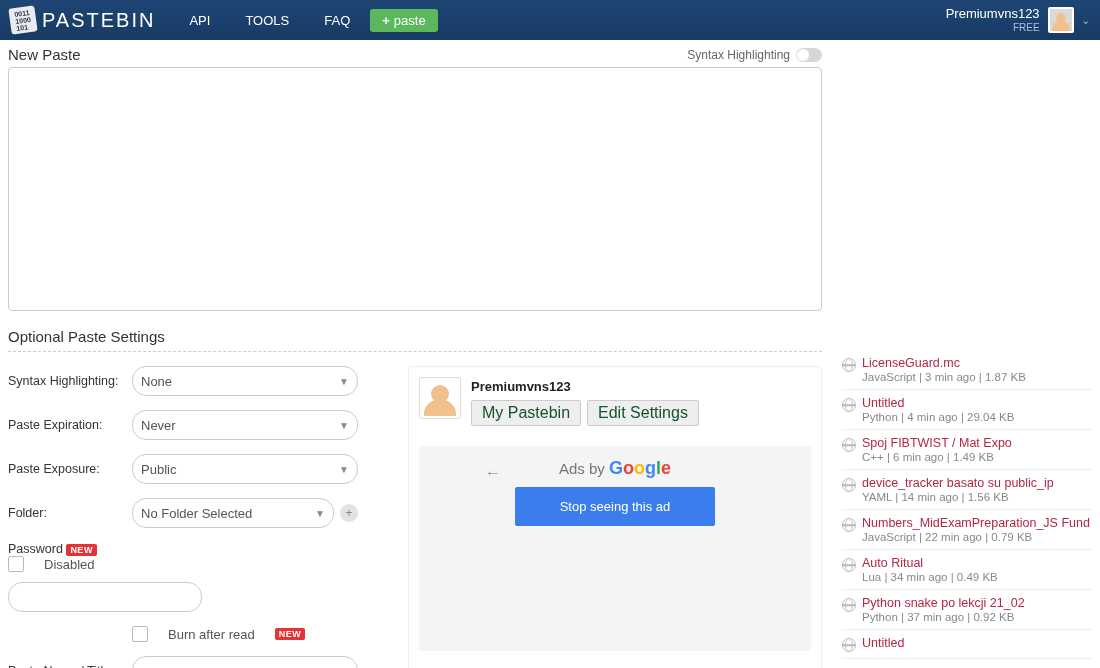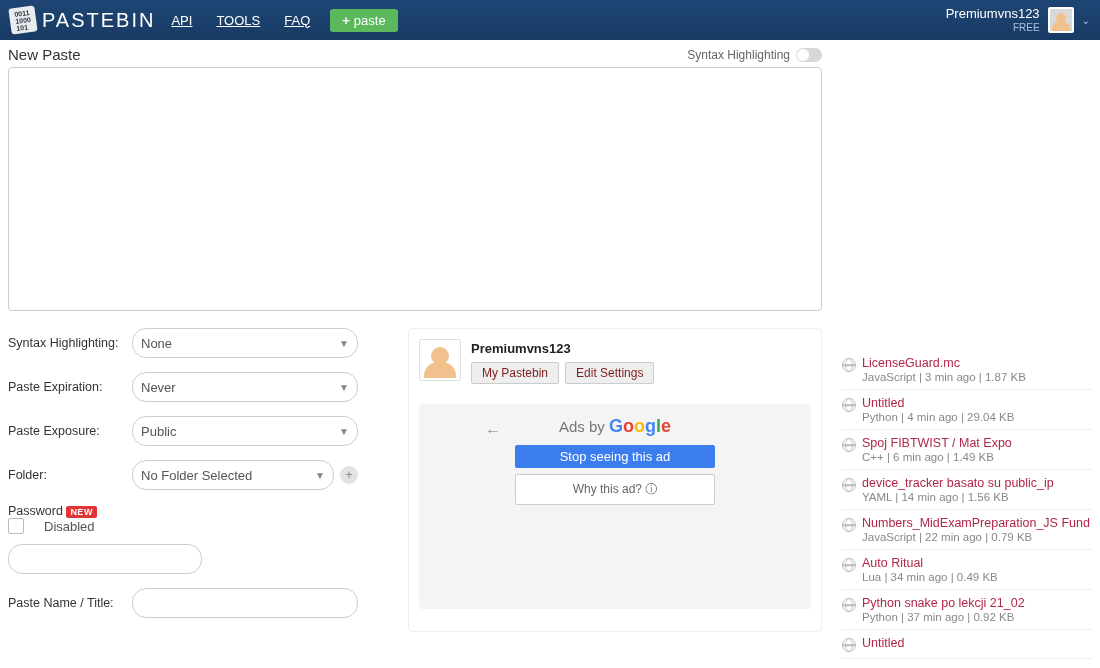--- a/index.html
+++ b/index.html
@@ -3,21 +3,21 @@
 <meta charset="utf-8">
 <style>
 * { box-sizing: border-box; margin: 0; padding: 0; }
 body { font-family: "Segoe UI", Arial, sans-serif; font-size: 13px; color: #333; background: #fff; }
 
 
 .hdr { background: #1b3f6a; background: linear-gradient(#1e4574,#183b64); height: 40px; display: flex; align-items: center; padding: 0 10px; color: #fff; }
 .logo-wrap { display: flex; align-items: center; gap: 6px; }
 .logo-ic { width: 26px; height: 26px; background: #e8ecef; border-radius: 3px; transform: rotate(-8deg); display: flex; align-items: center; justify-content: center; font-size: 7px; font-weight: bold; color: #334; line-height: 1; }
 .brand { font-size: 20px; letter-spacing: 2px; font-weight: 400; }
-.navlinks { display: flex; gap: 24px; margin-left: 16px; font-size: 13px; text-decoration: underline; }
+.navlinks { display: flex; gap: 35px; margin-left: 34px; font-size: 13px; }
 .navlinks span { cursor: pointer; }
 .paste-btn { margin-left: 20px; background: #5cb85c; color: #fff; border-radius: 3px; padding: 4px 12px; font-size: 13px; display: flex; align-items: center; gap: 4px; cursor: pointer; }
 .plus { font-weight: bold; }
 .spacer { flex: 1; }
 .user-block { display: flex; align-items: center; gap: 8px; }
 .user-txt { text-align: right; line-height: 1.1; }
 .user-name { font-size: 13px; color: #fff; }
 .user-plan { font-size: 10px; color: #a8c1dd; }
 .avatar-sm { width: 26px; height: 26px; background: #d9d9d9; border: 2px solid #fff; border-radius: 2px; position: relative; }
 .avatar-sm::before { content:""; position:absolute; left:50%; top:20%; width:10px; height:10px; background:#f1c18d; border-radius:50%; transform:translateX(-50%);}
@@ -54,29 +54,29 @@
 .chk { display:flex; align-items:center; gap:20px; font-size:13px; color:#555;}
 .chk .box, .box2 { width:16px;height:16px;border:1px solid #bbb;border-radius:2px;background:#fff;}
 .badge-new{background:#e23434;color:#fff;font-size:9px;font-weight:bold;padding:1px 4px;border-radius:2px;letter-spacing:0.5px;}
 
 
 .avatar-lg { width:42px;height:42px;border:1px solid #ddd;background:#fff;border-radius:2px;position:relative;float:left;margin-right:10px;}
 .avatar-lg::before{content:"";position:absolute;left:50%;top:18%;width:18px;height:18px;background:#f1c18d;border-radius:50%;transform:translateX(-50%);}
 .avatar-lg::after{content:"";position:absolute;left:50%;bottom:2px;width:32px;height:16px;background:#f1c18d;border-radius:14px 14px 0 0;transform:translateX(-50%);}
 .uc-name{font-weight:bold;font-size:13px;color:#222;margin-top:2px;}
 .uc-btns{margin-top:6px;display:flex;gap:6px;}
-.uc-btn{background:#eee;border:1px solid #ccc;border-radius:2px;font-size:12px;padding:3px 10px;cursor:pointer;color:#7f1d1d;}
+.uc-btn{background:#eee;border:1px solid #ccc;border-radius:2px;font-size:16px;padding:3px 10px;cursor:pointer;color:#14532d;}
 
 .ad-box{clear:both;margin-top:20px;background:#f4f4f4;border-radius:3px;padding:12px 0 10px 0;height:205px;}
 .ad-inner{width:200px;margin:0 auto;text-align:center;position:relative;}
 .back-arr{position:absolute;left:-30px;top:4px;color:#999;font-size:16px;}
 .ad-title{color:#777;font-size:15px;}
 .ad-g{font-family:Arial;font-size:18px;color:#5b5b5b;font-weight:bold;}
 .ad-g .g1{color:#4285F4}.ad-g .g2{color:#EA4335}.ad-g .g3{color:#FBBC05}.ad-g .g4{color:#4285F4}.ad-g .g5{color:#34A853}.ad-g .g6{color:#EA4335}
-.stop-btn{background:#3b7ded;color:#fff;border-radius:2px;padding:4px 0;margin-top:8px;font-size:13px;cursor:pointer;}
+.stop-btn{background:#3b7ded;color:#fff;border-radius:2px;padding:12px 0;margin-top:8px;font-size:13px;cursor:pointer;}
 .why{border:1px solid #ccc;border-radius:2px;background:#fff;padding:6px 0;margin-top:6px;font-size:12px;color:#666;cursor:pointer;}
 
 
 .rh{font-size:13.5px;color:#222;font-weight:400;margin-bottom:8px;}
 .pp-item{display:flex;gap:6px;padding:6px 0;border-bottom:1px solid #eee;}
 .globe{width:14px;height:14px;border:1.5px solid #bbb;border-radius:50%;flex-shrink:0;position:relative;margin-top:2px;}
 .globe::before{content:"";position:absolute;top:50%;left:0;right:0;height:1.5px;background:#bbb;transform:translateY(-50%);}
 .globe::after{content:"";position:absolute;left:50%;top:0;bottom:0;width:6px;border:1.5px solid #bbb;border-top:none;border-bottom:none;border-radius:50%;transform:translateX(-50%);}
 .pp-title{color:#b22746;font-size:12.5px;cursor:pointer;}
 .pp-meta{color:#888;font-size:11.5px;margin-top:1px;}
@@ -114,20 +114,21 @@
   <div class="left">
     <div class="row1">
       <div class="h1">New Paste</div>
       <div class="syntax-tgl">
         <span>Syntax Highlighting</span>
         <div class="toggle"></div>
       </div>
     </div>
     <textarea class="ta" style=""></textarea>
 
+    <div class="h2">Optional Paste Settings</div>
 
     <div class="cols">
 
       <div class="colA">
         <div class="fr">
           <label>Syntax Highlighting:</label>
           <div class="sel">
             <span>None</span>
             <span class="caret">▼</span>
           </div>
@@ -163,20 +164,28 @@
             <div class="chk">
               <div class="box"></div>
               <span>Disabled</span>
             </div>
             <div class="inp" style="margin-top:10px;">
                 <input type="text" style="">
               </div>
           </div>
         </div>
         <div class="fr">
+          <label></label>
+          <div class="chk">
+            <div class="box"></div>
+            <span>Burn after read</span>
+            <span class="badge-new">NEW</span>
+          </div>
+        </div>
+        <div class="fr">
           <label>Paste Name / Title:</label>
           <div class="inp">
               <input type="text" style="">
             </div>
         </div>
 
       </div>
 
       <div class="colB">
         <div class="avatar-lg"></div>
@@ -185,21 +194,20 @@
           <div class="uc-btn">My Pastebin</div>
           <div class="uc-btn">Edit Settings</div>
         </div>
         <div class="ad-box">
           <div class="ad-inner">
             <div class="back-arr">←</div>
             <div class="ad-title">
               <span>Ads by </span><span class="ad-g"><span class="g1">G</span><span class="g2">o</span><span class="g3">o</span><span class="g4">g</span><span class="g5">l</span><span class="g6">e</span></span>
             </div>
             <div class="stop-btn">Stop seeing this ad</div>
-            <div class="why">Why this ad? ⓘ</div>
           </div>
         </div>
       </div>
     </div>
   </div>
 
   <div class="right">
     <div class="ad-space"></div>
     <div id="pp-list">
         <div class="pp-item">

